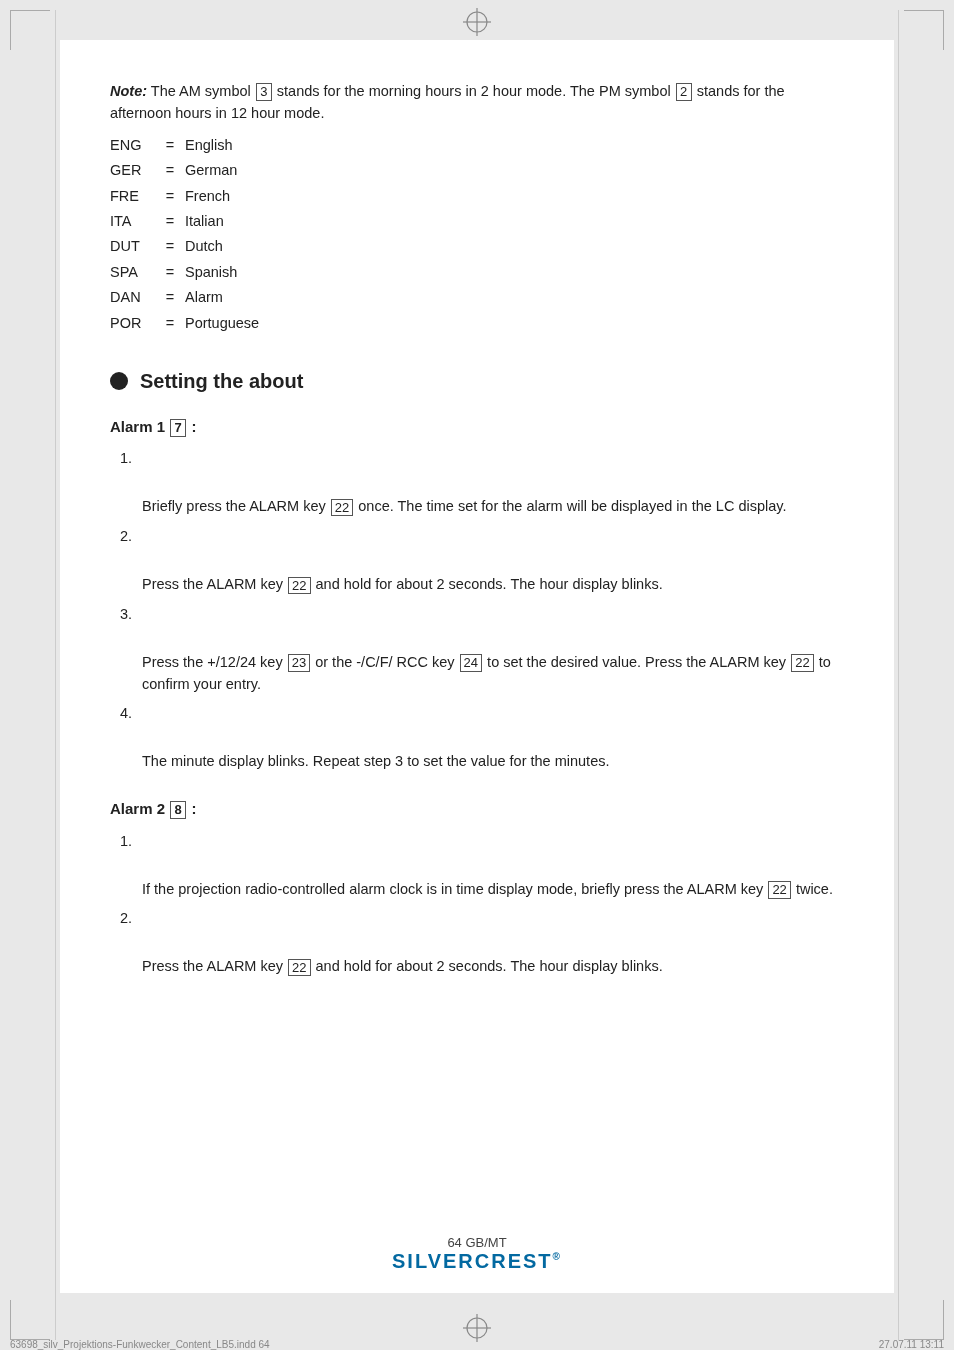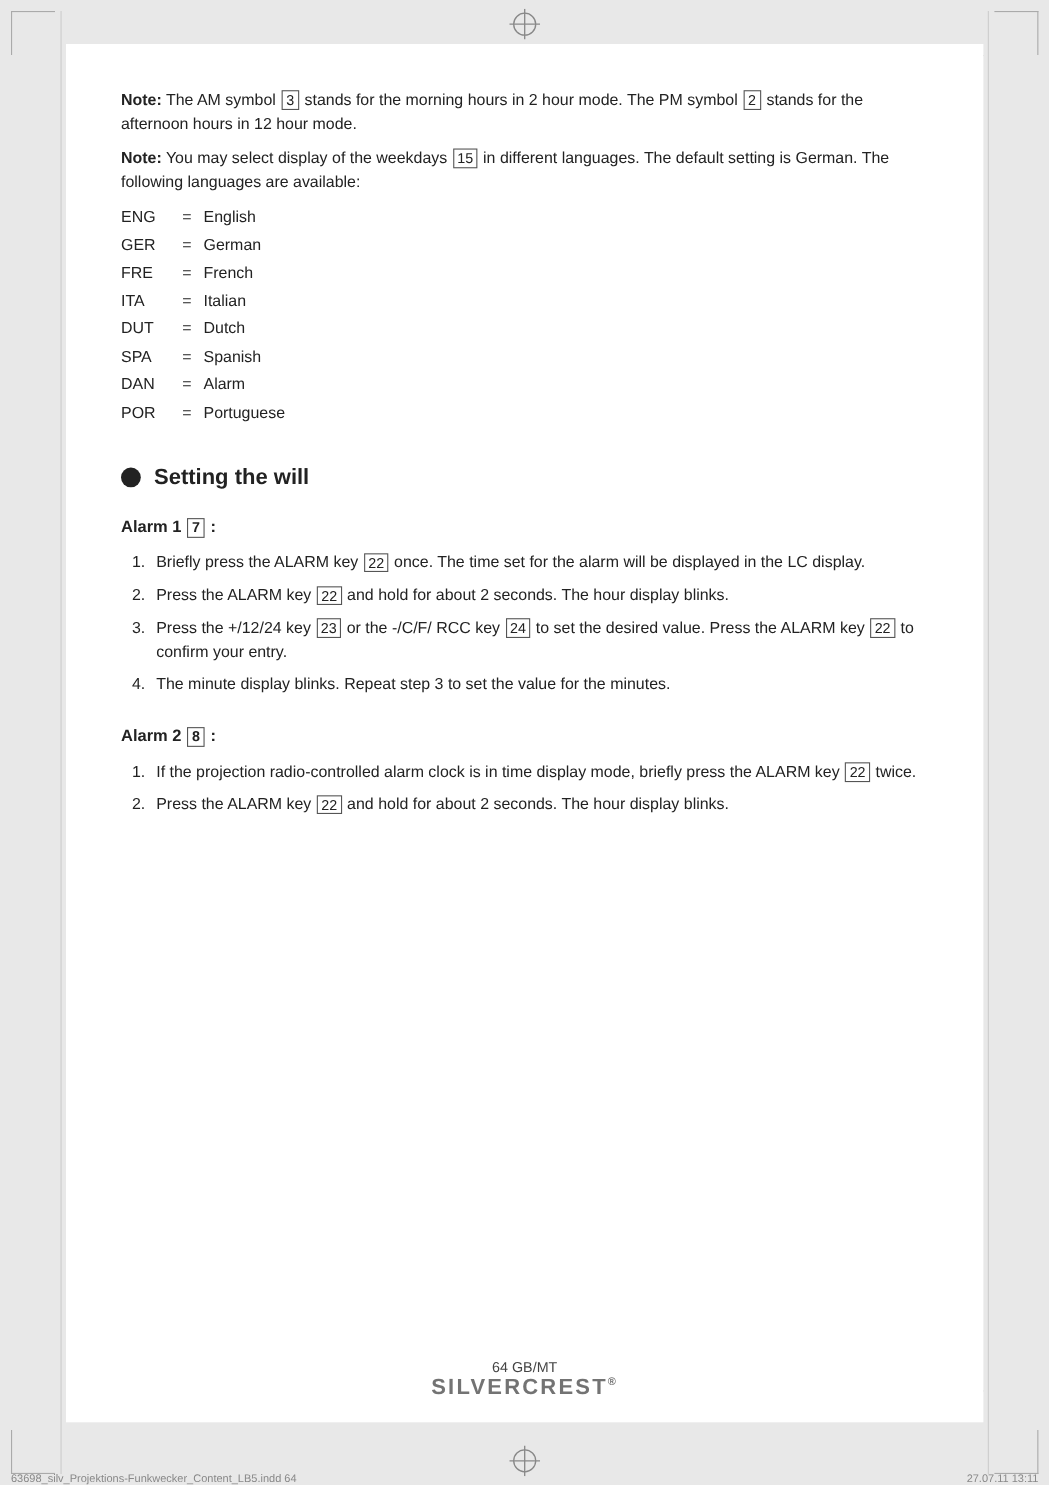--- a/index.html
+++ b/index.html
@@ -101,20 +101,21 @@
     }
 
     .main-text {
       padding-top: 10px;
       line-height: 1.5;
       color: #222;
     }
 
     .note-bold {
       font-weight: bold;
+      font-style: italic;
     }
 
     .inline-box {
       display: inline-block;
       border: 1.5px solid #555;
       padding: 0 3px;
       font-size: 13px;
       line-height: 1.2;
       vertical-align: middle;
       margin: 0 1px;
@@ -200,20 +201,21 @@
     }
 
     .step-num {
       min-width: 22px;
       font-size: 14.5px;
       padding-top: 0;
     }
 
     .step-text {
       flex: 1;
+      margin-top: 48px;
     }
 
     .footer-area {
       display: flex;
       align-items: center;
       justify-content: space-between;
       padding: 0 10px;
       margin-top: 20px;
       font-size: 13px;
       color: #444;
@@ -221,21 +223,21 @@
 
     .footer-page {
       font-size: 13px;
     }
 
     .brand-name {
       font-size: 20px;
       font-weight: bold;
       font-family: Arial, sans-serif;
       letter-spacing: 2px;
-      color: #737373;
+      color: #0369a1;
     }
 
     .brand-name sup {
       font-size: 10px;
       vertical-align: super;
     }
 
     .sub-footer {
       font-size: 10px;
       color: #888;
@@ -302,26 +304,20 @@
 
       <p class="note-para">
         <span class="note-bold">Note:</span>
         <span> The AM symbol </span>
         <span class="inline-box">3</span>
         <span> stands for the morning hours in 2 hour mode. The PM symbol </span>
         <span class="inline-box">2</span>
         <span> stands for the afternoon hours in 12 hour mode.</span>
       </p>
 
-      <p class="note-para">
-        <span class="note-bold">Note:</span>
-        <span> You may select display of the weekdays </span>
-        <span class="inline-box">15</span>
-        <span> in different languages. The default setting is German. The following languages are available:</span>
-      </p>
 
       <div class="lang-table">
         <div class="lang-row">
           <span class="lang-code">ENG</span>
           <span class="lang-eq">=</span>
           <span class="lang-name">English</span>
         </div>
         <div class="lang-row">
           <span class="lang-code">GER</span>
           <span class="lang-eq">=</span>
@@ -354,21 +350,21 @@
         </div>
         <div class="lang-row">
           <span class="lang-code">POR</span>
           <span class="lang-eq">=</span>
           <span class="lang-name">Portuguese</span>
         </div>
       </div>
 
       <div class="section-heading">
         <span class="bullet-circle"></span>
-        <span class="section-title">Setting the will</span>
+        <span class="section-title">Setting the about</span>
       </div>
 
       <div class="alarm-section">
         <div class="alarm-title">
           <span>Alarm 1 </span>
           <span class="inline-box">7</span>
           <span>:</span>
         </div>
         <ol class="alarm-steps">
           <li>

